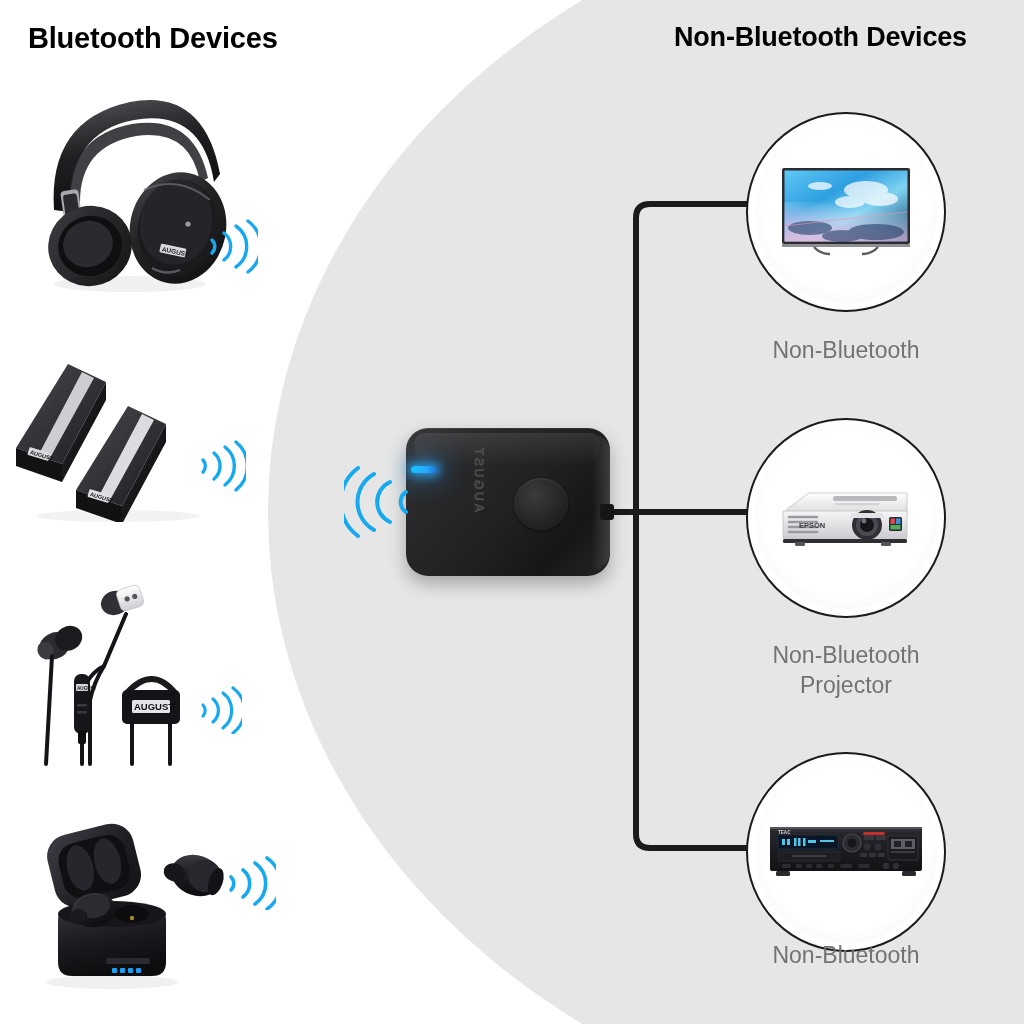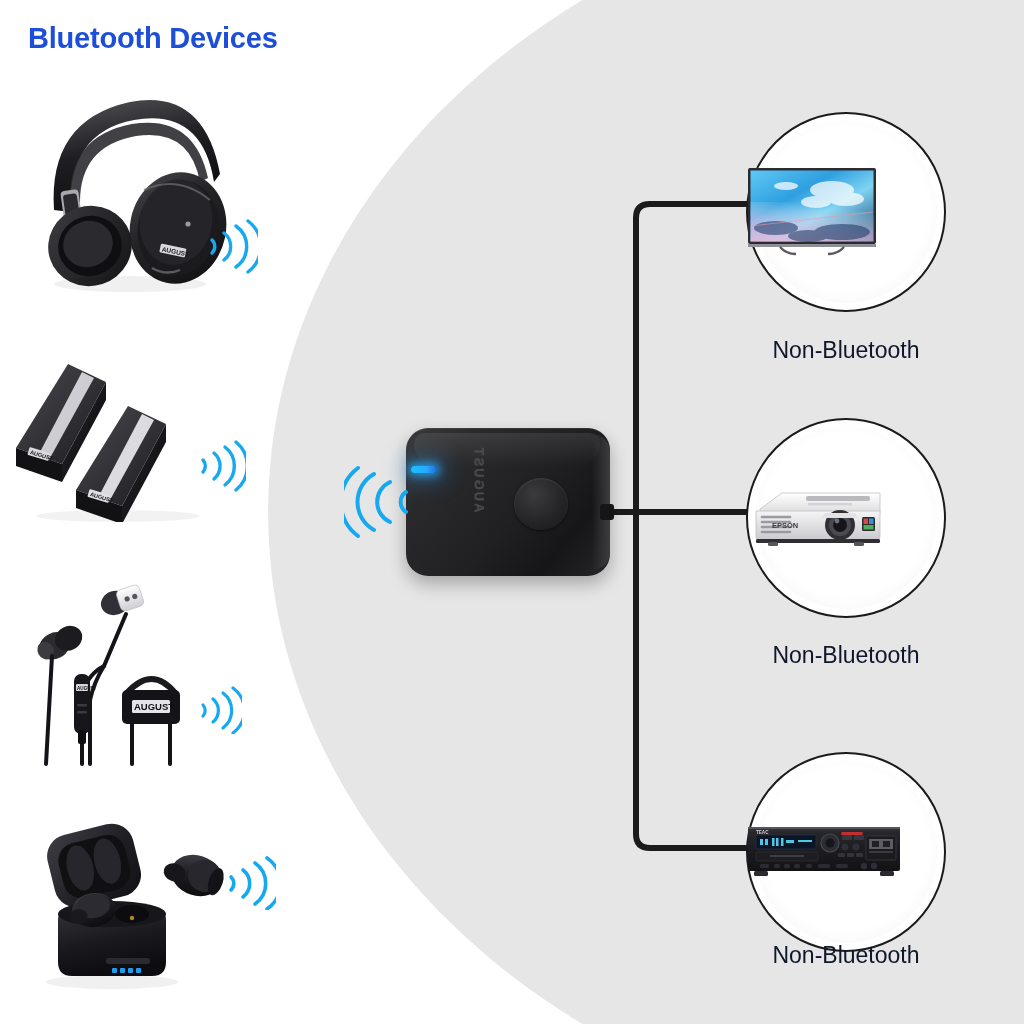--- a/index.html
+++ b/index.html
@@ -19,53 +19,53 @@
     width:1300px;height:1264px;
     background:#e6e6e6;
     border-radius:760px 0 0 760px / 632px 0 0 632px;
   }
   .bg-gray-fix{position:absolute;left:700px;top:0;width:324px;height:1024px;background:#e6e6e6;}
 
   
   .title{
     position:absolute;
     font-weight:bold;
-    color:#1d4ed8;
+    color:#000000;
     letter-spacing:-0.2px;
     white-space:nowrap;
   }
   #title-left{left:28px;top:22px;font-size:29px;}
   #title-right{left:674px;top:22px;font-size:27px;}
 
   
   .circle-node{position:absolute;width:200px;height:200px;}
   .circle-ring{
     position:absolute;inset:0;
     border-radius:50%;
     border:2.5px solid #1b1b1b;
     background:#ffffff;
     box-sizing:border-box;
   }
   .circle-inner-glow{
     position:absolute;left:9px;top:9px;right:9px;bottom:9px;
     border-radius:50%;
     background:radial-gradient(circle at 50% 48%, #ffffff 62%, #f4f4f4 86%, #efefef 100%);
   }
-  .circle-art{position:absolute;inset:0;display:flex;align-items:center;}
+  .circle-art{position:absolute;inset:0;display:flex;align-items:center;justify-content:center;}
   #node-tv{left:746px;top:112px;}
   #node-projector{left:746px;top:418px;}
   #node-cd{left:746px;top:752px;}
 
   .node-label{
     position:absolute;
     width:330px;
     text-align:center;
     font-size:23px;
     line-height:30px;
-    color:#0f172a;
+    color:#737373;
     left:681px;
   }
   #label-tv{top:335px;}
   #label-projector{top:640px;}
   #label-cd{top:940px;}
 
   
   #cables{position:absolute;left:0;top:0;width:1024px;height:1024px;}
 
   
@@ -133,20 +133,21 @@
 </head>
 <body>
 
 <div id="stage">
 
   <div class="bg-white"></div>
   <div class="bg-gray"></div>
   <div class="bg-gray-fix"></div>
 
   <div class="title" id="title-left">Bluetooth Devices</div>
+  <div class="title" id="title-right">Non-Bluetooth Devices</div>
 
   <svg id="cables" viewBox="0 0 1024 1024">
     <g fill="none" stroke="#1b1b1b" stroke-width="6" stroke-linecap="round">
 
       <path d="M605 512 L636 512"></path>
 
       <path d="M636 512 L636 218 Q636 204 650 204 L748 204"></path>
 
       <path d="M636 512 L748 512"></path>
 
@@ -254,20 +255,21 @@
         <rect x="117.5" y="42" width="10" height="4.5" fill="#4fae5a"></rect>
         <rect x="10" y="56" width="124" height="4" rx="1.5" fill="#2e2e33"></rect>
         <rect x="22" y="59" width="10" height="4" rx="1.5" fill="#55555c"></rect>
         <rect x="108" y="59" width="10" height="4" rx="1.5" fill="#55555c"></rect>
         <text x="26" y="45" font-family="Liberation Sans, sans-serif" font-size="7.5" font-weight="bold" fill="#3a3a40">EPSON</text>
       </svg>
     </div>
   </div>
   <div class="node-label" id="label-projector">
     <div>Non-Bluetooth</div>
+    <div>Projector</div>
   </div>
 
   <div class="circle-node" id="node-cd">
     <div class="circle-ring"></div>
     <div class="circle-inner-glow"></div>
     <div class="circle-art">
       <svg width="156" height="58" viewBox="0 0 156 58">
         <defs>
           <linearGradient id="cdface" x1="0" y1="0" x2="0" y2="1">
             <stop offset="0%" stop-color="#3a3a40"></stop>

